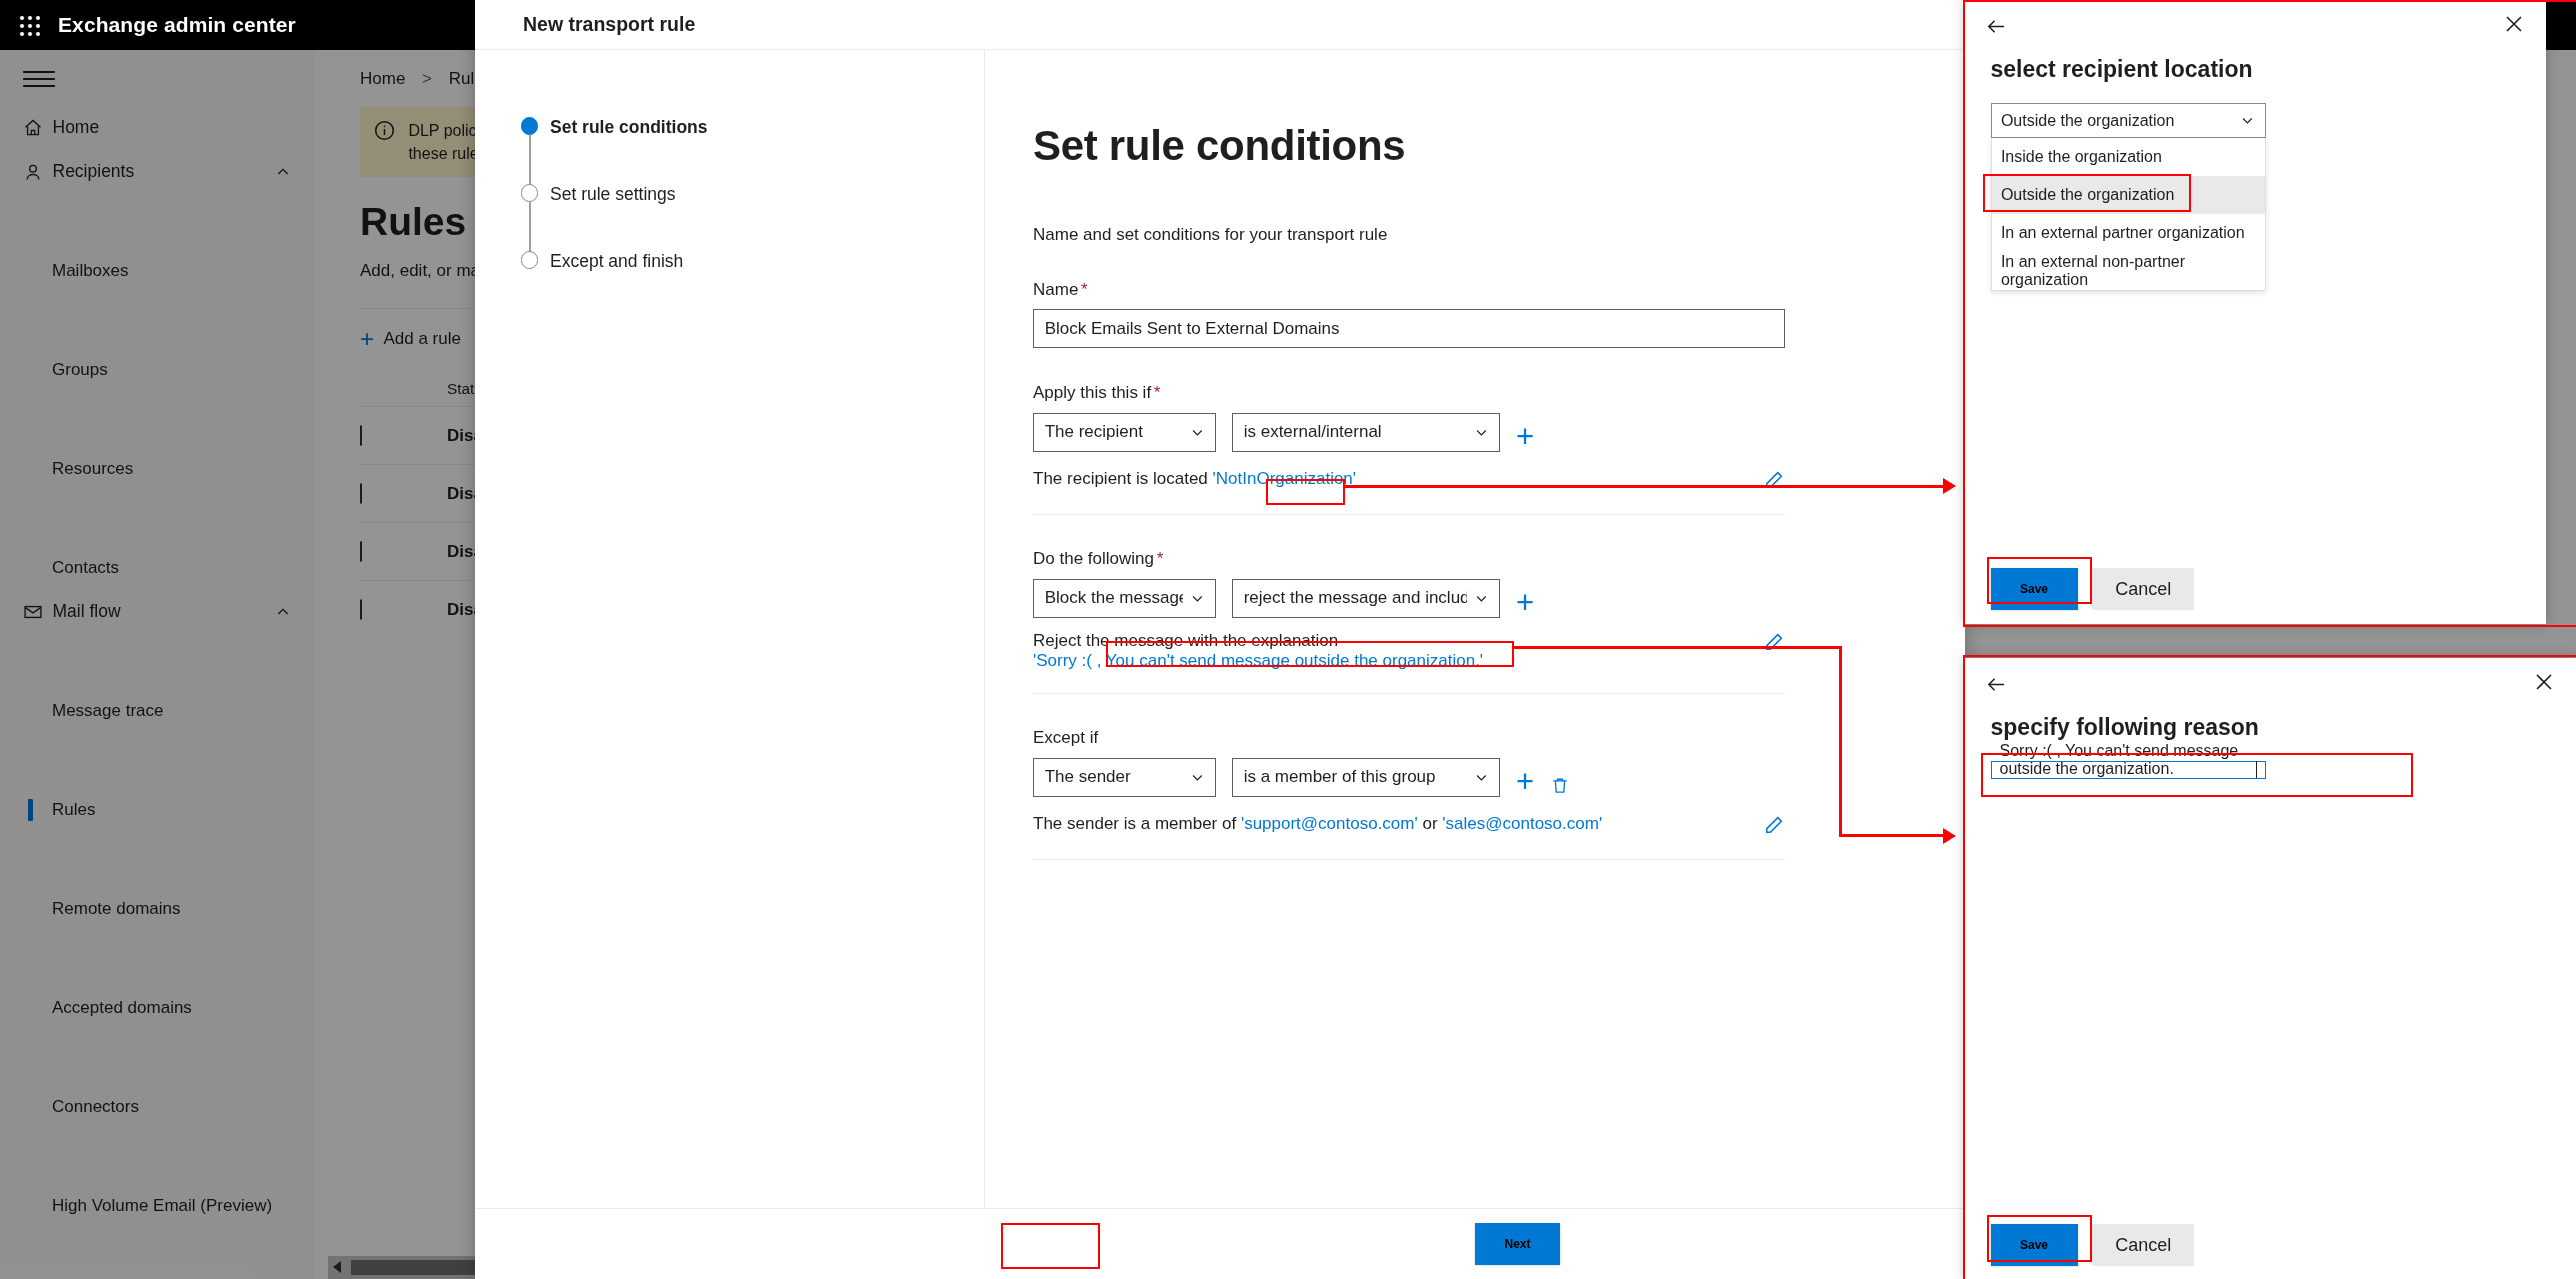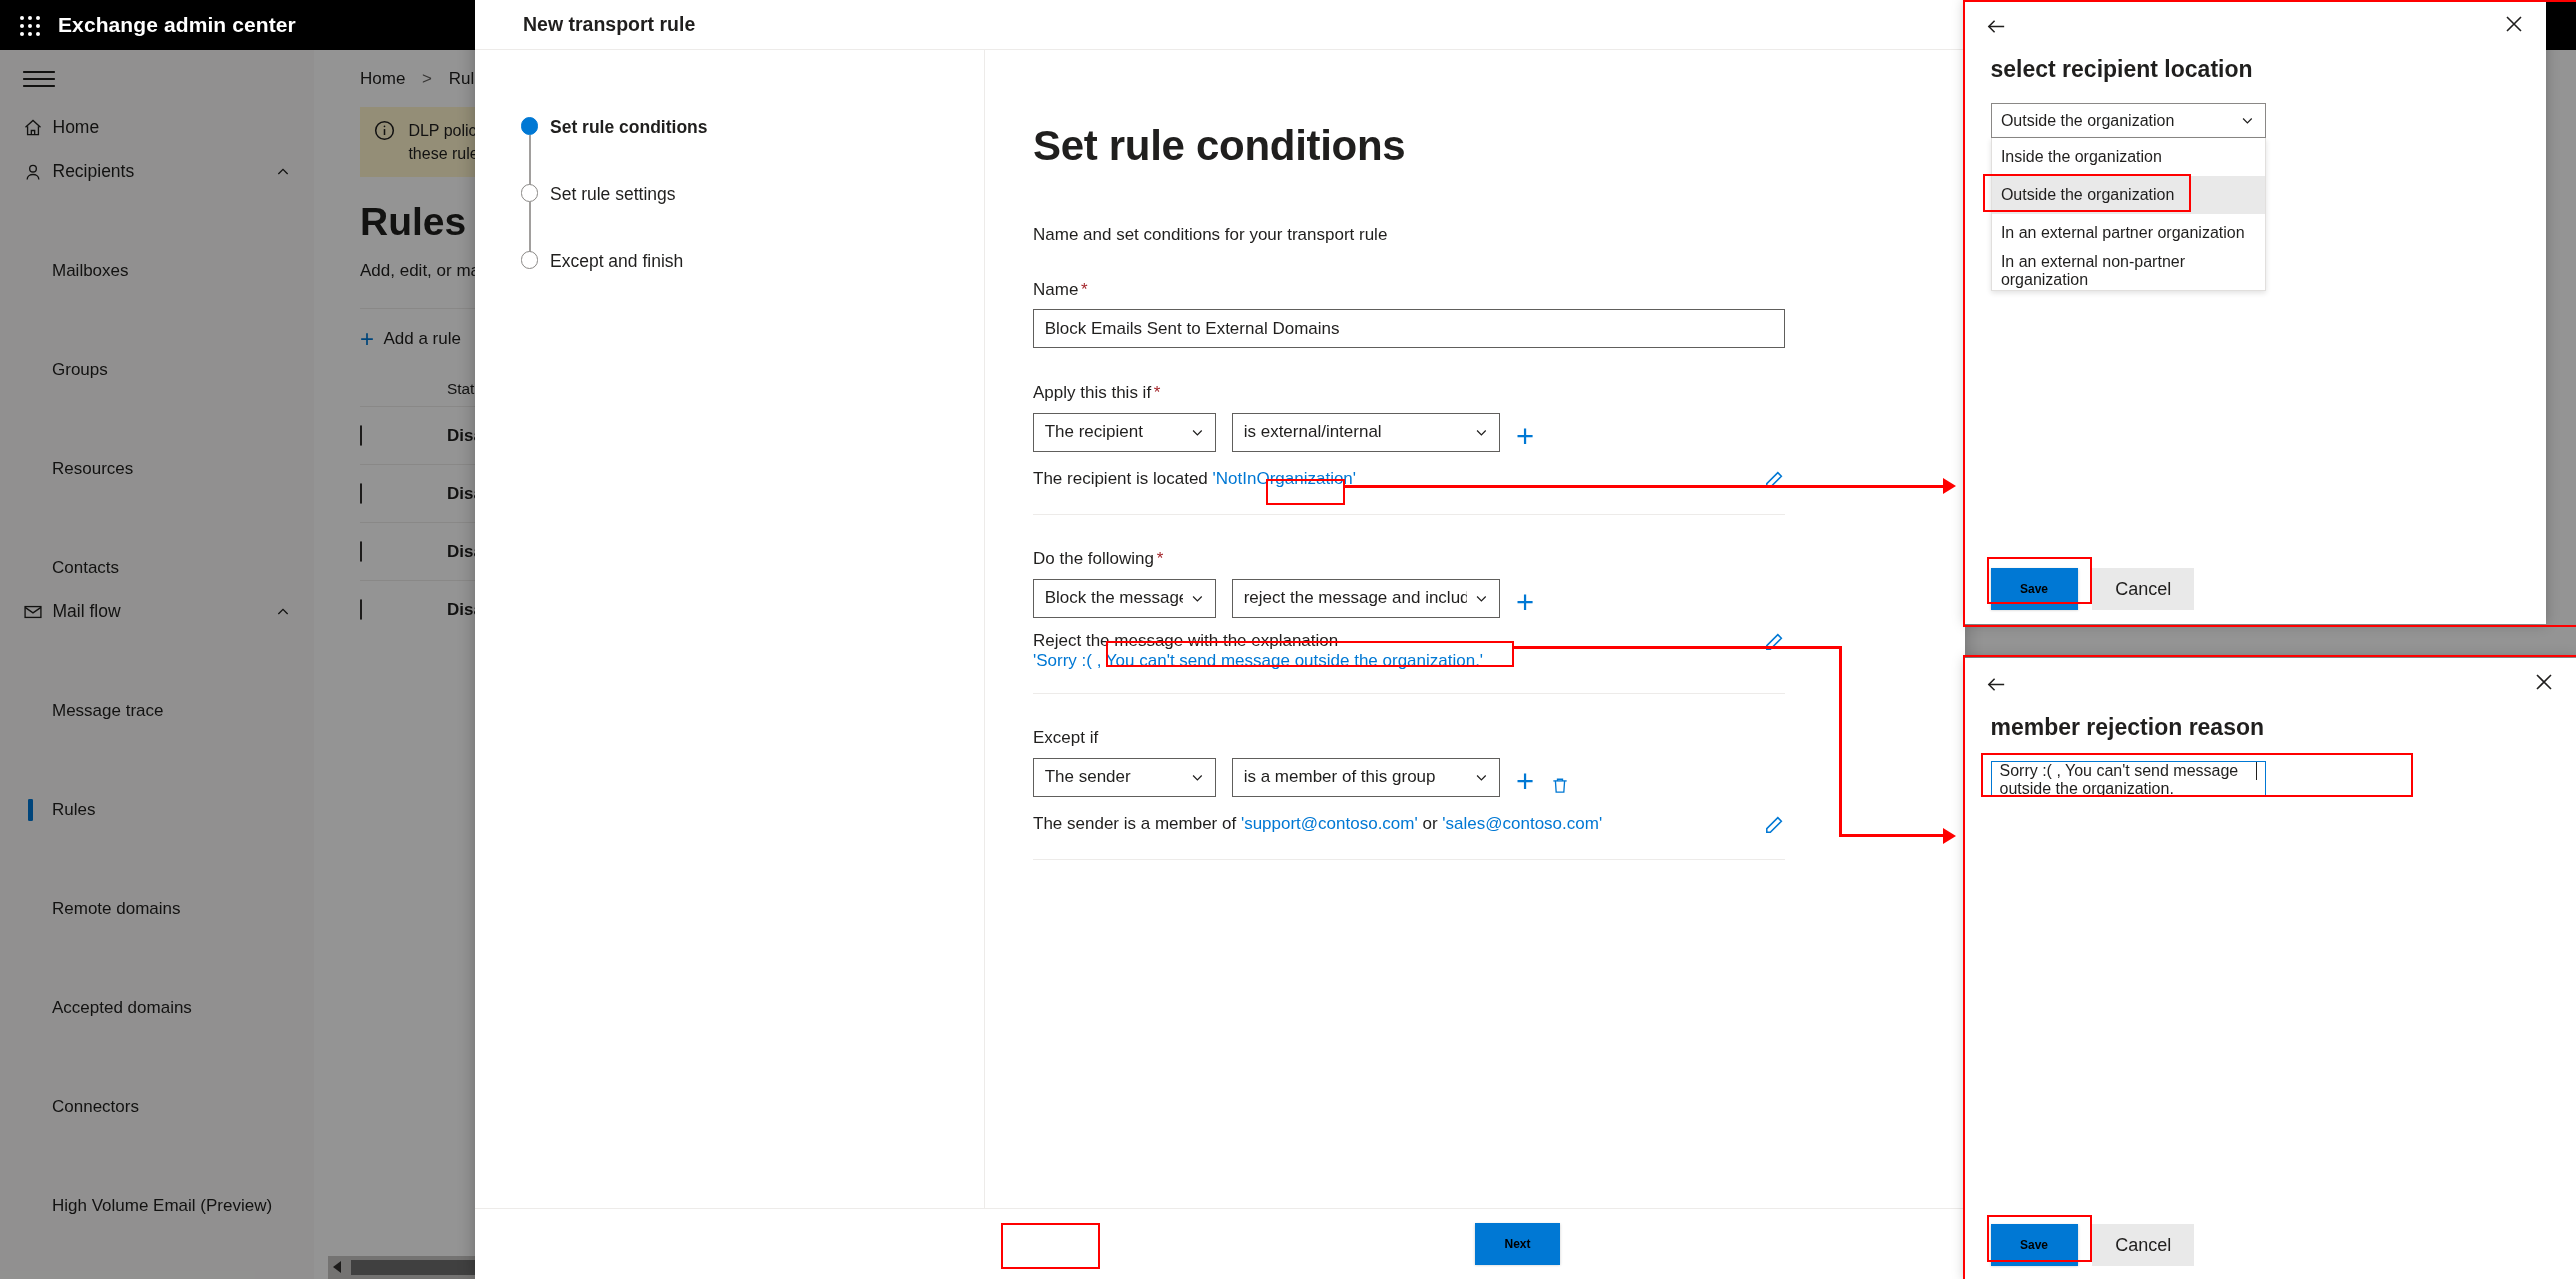--- a/index.html
+++ b/index.html
@@ -151,22 +151,22 @@
     width: 275px; height: 35px; border: 0.7px solid #8a8886; background: #fff;
     font-size: 16px; color: #201f1e; padding: 0 9.4px;
     display: flex; align-items: center; justify-content: space-between;
   }
   .fmenu { width: 275px; border: 0.7px solid #e1dfdd; border-top: none; background: #fff;
            box-shadow: 0 2px 5.4px rgba(0,0,0,0.12); }
   .fopt { height: 38px; display: flex; align-items: center; padding-left: 9.4px;
           font-size: 16px; color: #201f1e; cursor: pointer; }
   .fopt.selected { background: #e9e9e9; }
   .finput {
-    width: 275px; height: 35px; border: 1.3px solid #0078d4; background: #fff;
-    font-size: 16px; color: #201f1e; padding: 0 8px; display: flex; align-items: flex-start;
+    width: 275px; height: 18px; border: 1.3px solid #0078d4; background: #fff;
+    font-size: 16px; color: #201f1e; padding: 0 8px; display: flex; align-items: flex-end;
   }
   .caret { display: inline-block; width: 1px; height: 17.5px; background: #201f1e; margin-left: 0.7px; }
 
   
   .ann { position: absolute; border: 2.7px solid #ff0000; pointer-events: none; }
   .annline { position: absolute; background: #ff0000; pointer-events: none; }
   .annarrow { position: absolute; width: 0; height: 0; pointer-events: none;
     border-top: 8.7px solid transparent; border-bottom: 8.7px solid transparent; border-left: 13.4px solid #ff0000; }
 </style>
 </head>
@@ -518,21 +518,21 @@
             <path d="M20 12H4"></path>
             <path d="M10 6l-6 6 6 6"></path>
           </svg>
       </span>
       <span class="closeX">
         <svg viewBox="0 0 24 24" style="width:24px;height:24px;stroke:#201f1e;fill:none;stroke-width:1.6">
             <path d="M5 5l14 14M19 5 5 19"></path>
           </svg>
       </span>
     </div>
-    <div class="fly-title">member rejection reason</div>
+    <div class="fly-title">specify following reason</div>
     <div class="fly-body">
       <div class="finput">
         <span>Sorry :( , You can't send message outside the organization.</span>
           <span class="caret"></span>
       </div>
     </div>
     <div class="fly-foot">
       <button class="btn-primary">Save</button>
       <button class="btn-secondary">Cancel</button>
     </div>

